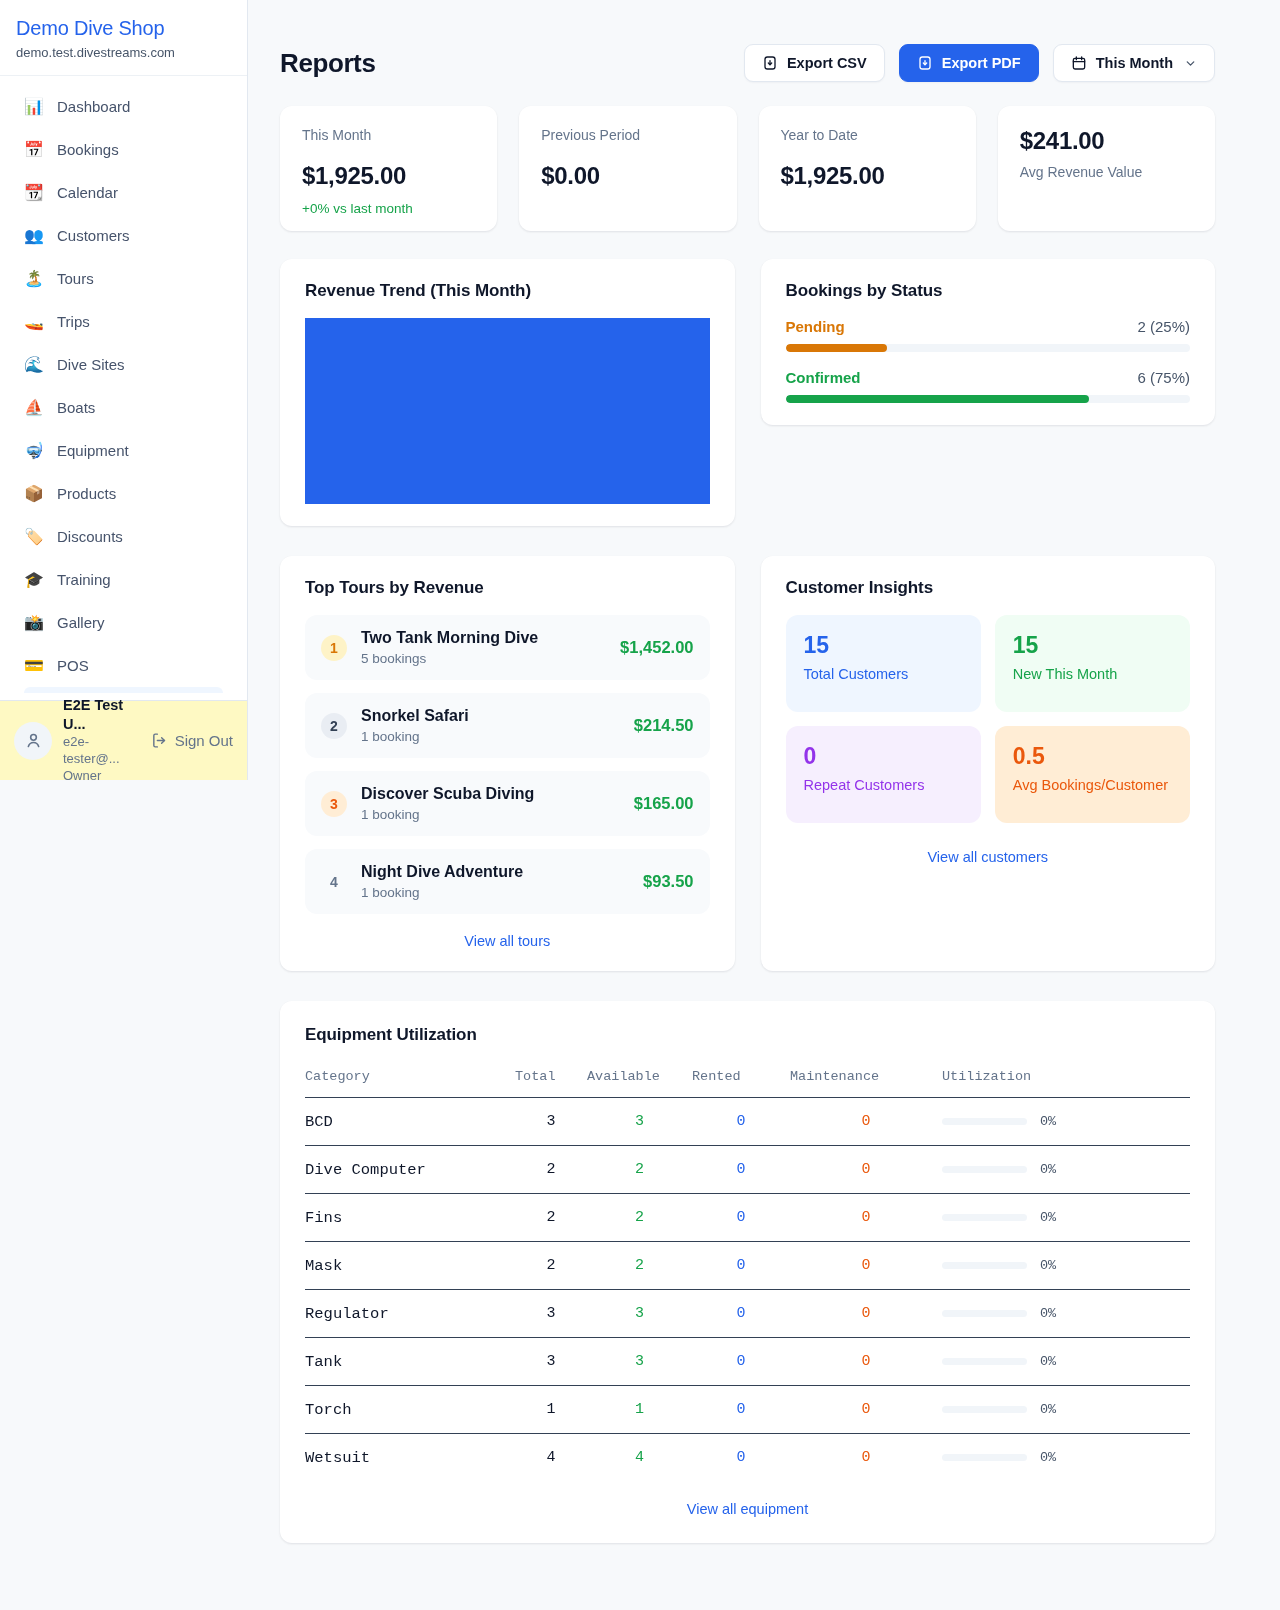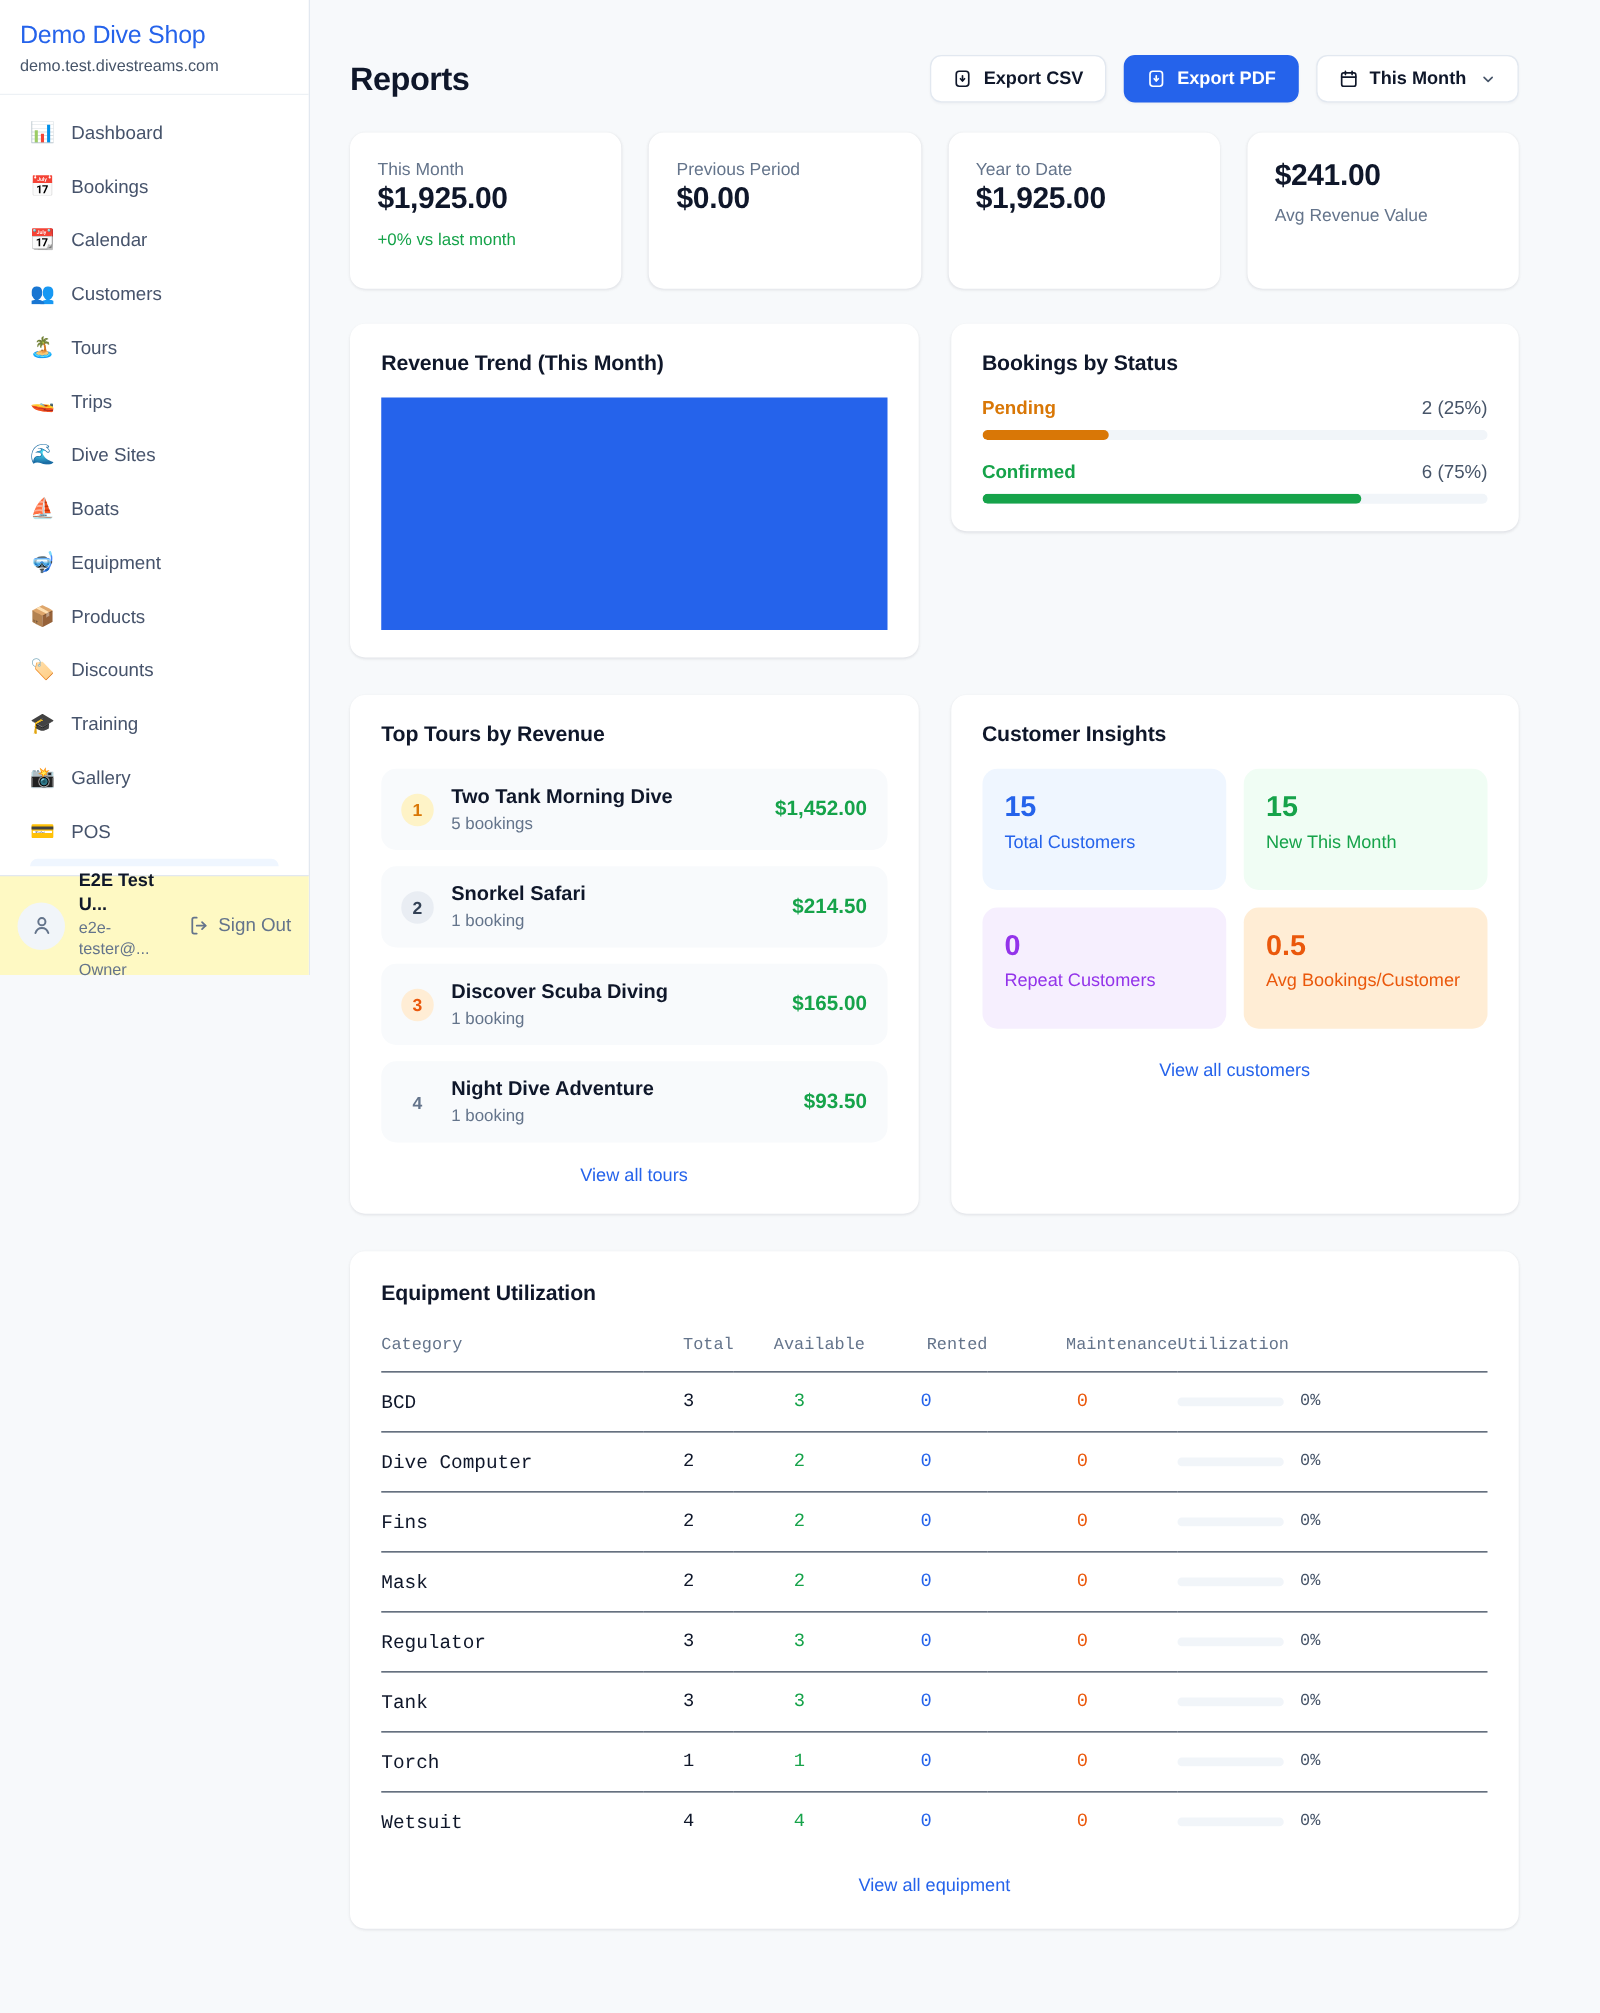--- a/index.html
+++ b/index.html
@@ -31,21 +31,21 @@
   .btn { height:38px; padding:0 17px; border-radius:9px; border:1px solid #E2E8F0; background:#fff; display:inline-flex; align-items:center; gap:9px; font-size:14.5px; font-weight:bold; color:#0F172A; cursor:pointer; box-shadow:0 1px 2px rgba(15,23,42,.04); }
   .btn-primary { background:#2563EB; border-color:#2563EB; color:#fff; }
   .btn svg { flex:none; }
   .chev { margin-left:2px; }
 
   .card { background:#fff; border-radius:12px; box-shadow:0 1px 2px rgba(15,23,42,.05), 0 1px 3px rgba(15,23,42,.05); }
 
   .stats-row { display:grid; grid-template-columns:repeat(4,1fr); gap:22px; margin-bottom:28px; }
   .stat-card { padding:21px 22px; height:125px; }
   .stat-label { font-size:14px; color:#64748B; }
-  .stat-value { font-size:24px; font-weight:800; letter-spacing:-0.3px; margin-top:2px; }
+  .stat-value { font-size:24px; font-weight:800; letter-spacing:-0.3px; margin-top:19px; }
   .stat-delta { font-size:13.5px; color:#16A34A; margin-top:11px; }
   .stat-card.value-first .stat-value { margin-top:0; }
   .stat-card.value-first .stat-label { margin-top:9px; }
 
   .charts-row { display:grid; grid-template-columns:1fr 1fr; gap:26px; margin-bottom:30px; align-items:start; }
   .panel { padding:22px 25px; }
   .panel-title { font-size:17px; font-weight:bold; letter-spacing:-0.1px; }
   .chart-block { margin-top:17px; height:186px; background:#2563EB; }
 
   .status-row { margin-top:17px; }
@@ -65,21 +65,21 @@
   .view-link { display:block; text-align:center; color:#2563EB; font-size:14.5px; margin-top:19px; text-decoration:none; cursor:pointer; }
 
   .tiles { display:grid; grid-template-columns:1fr 1fr; gap:14px; margin-top:17px; }
   .tile { border-radius:12px; padding:17px 18px; height:97px; }
   .tile-value { font-size:23px; font-weight:800; }
   .tile-label { font-size:14.5px; margin-top:7px; }
   .insights .view-link { margin-top:26px; }
 
   .equip-card { padding:24px 25px 26px; margin-bottom:35px; }
   table { width:100%; border-collapse:collapse; margin-top:12px;font-family:Liberation Mono, monospace; }
-  th { font-size:13.5px; font-weight:normal; color:#64748B; text-align:right; padding:12px 0 13px; border-bottom:1px solid #334155; }
+  th { font-size:13.5px; font-weight:normal; color:#64748B; text-align:left; padding:12px 0 13px; border-bottom:1px solid #334155; }
   th.left { text-align:left; }
   td { font-size:15px; text-align:center; padding:0; height:48px; border-bottom:1px solid #334155; }
   tr.last td { border-bottom:none; }
   td.cat { text-align:left; font-size:15.5px; font-weight:500; color:#0F172A; }
   td.c-total { color:#0F172A; }
   td.c-avail { color:#16A34A; }
   td.c-rent { color:#2563EB; }
   td.c-maint { color:#EA580C; }
   .util-cell { display:flex; align-items:center; gap:13px; }
   .util-track { width:85px; height:7px; border-radius:4px; background:#F1F5F9; }

